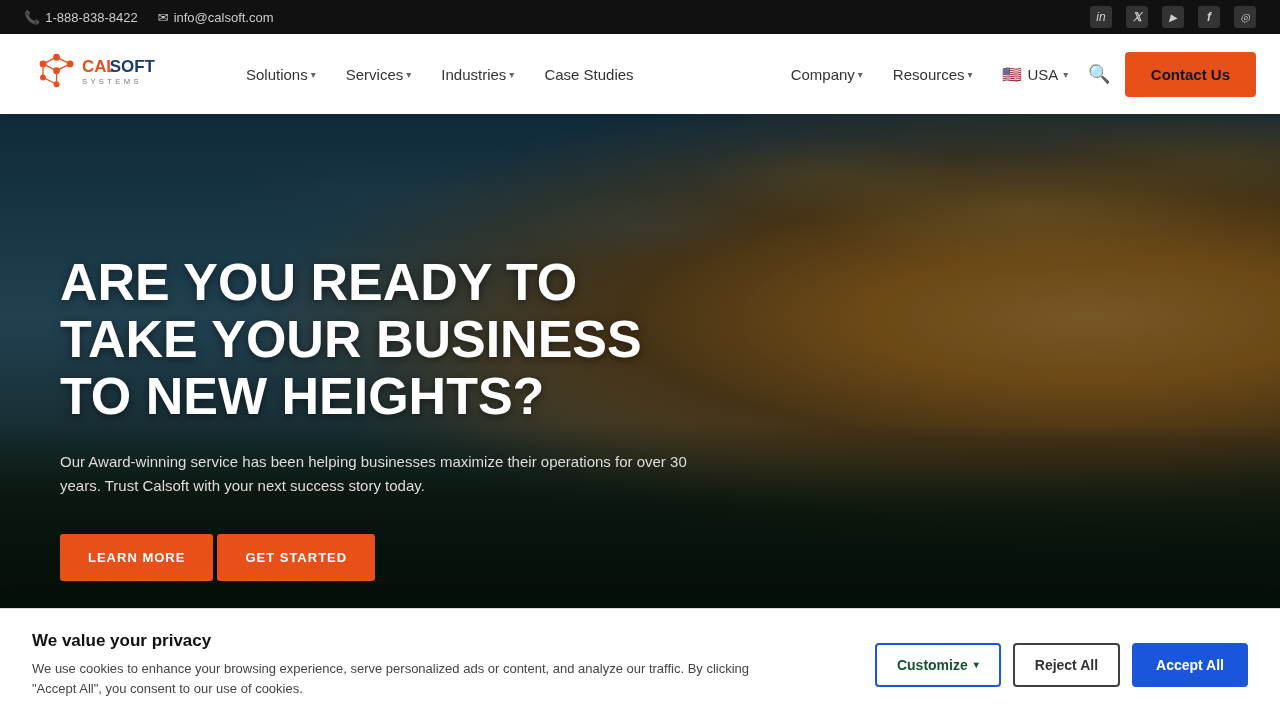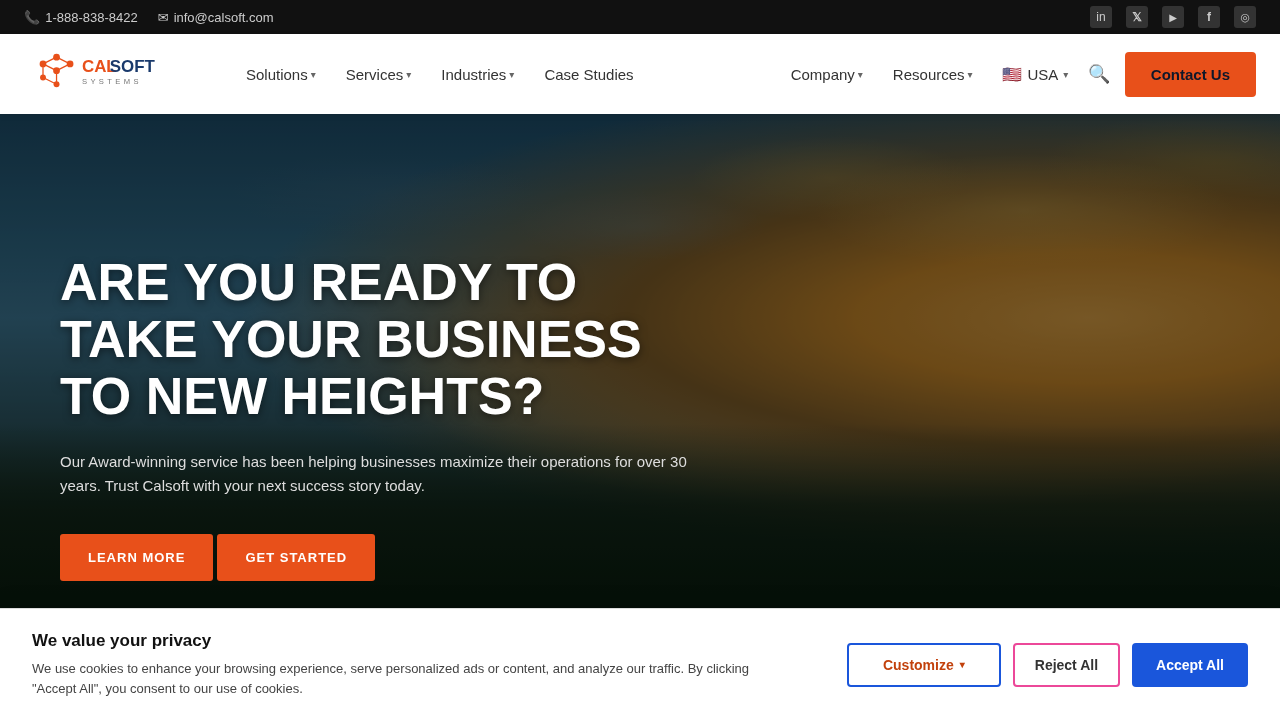--- a/index.html
+++ b/index.html
@@ -10,21 +10,21 @@
       background: #111;
       color: #ccc;
       display: flex;
       align-items: center;
       justify-content: space-between;
       padding: 6px 24px;
       font-size: 13px;
     }
     .top-bar-left { display: flex; gap: 20px; align-items: center; }
     .top-bar-left a { color: #ccc; text-decoration: none; display: flex; align-items: center; gap: 5px; }
-    .top-bar-right { display: flex; gap: 14px; align-items: flex-end; }
+    .top-bar-right { display: flex; gap: 14px; align-items: flex-end; font-style: italic; }
     .social-icon {
       width: 22px; height: 22px;
       background: #333;
       border-radius: 3px;
       display: flex; align-items: center; justify-content: center;
       color: #ccc; font-size: 12px; cursor: pointer;
     }
 
     
     .navbar {
@@ -204,33 +204,33 @@
     }
     .cookie-desc {
       font-size: 13px;
       color: #444;
       line-height: 1.5;
       margin-top: 8px;
     }
     .cookie-buttons { display: flex; gap: 12px; align-items: center; flex-shrink: 0; }
     .btn-customize {
       background: #fff;
-      color: #c2410c;
+      color: #14532d;
       border: 2px solid #1a56db;
-      padding: 12px 34px;
+      padding: 12px 20px;
       font-size: 14px;
       font-weight: 600;
       cursor: pointer;
       border-radius: 4px;
       display: flex; align-items: center; gap: 6px;
     }
     .btn-reject {
       background: #fff;
       color: #333;
-      border: 2px solid #ec4899;
+      border: 2px solid #404040;
       padding: 12px 20px;
       font-size: 14px;
       font-weight: 600;
       cursor: pointer;
       border-radius: 4px;
     }
     .btn-accept {
       background: #1a56db;
       color: #fff;
       border: none;

